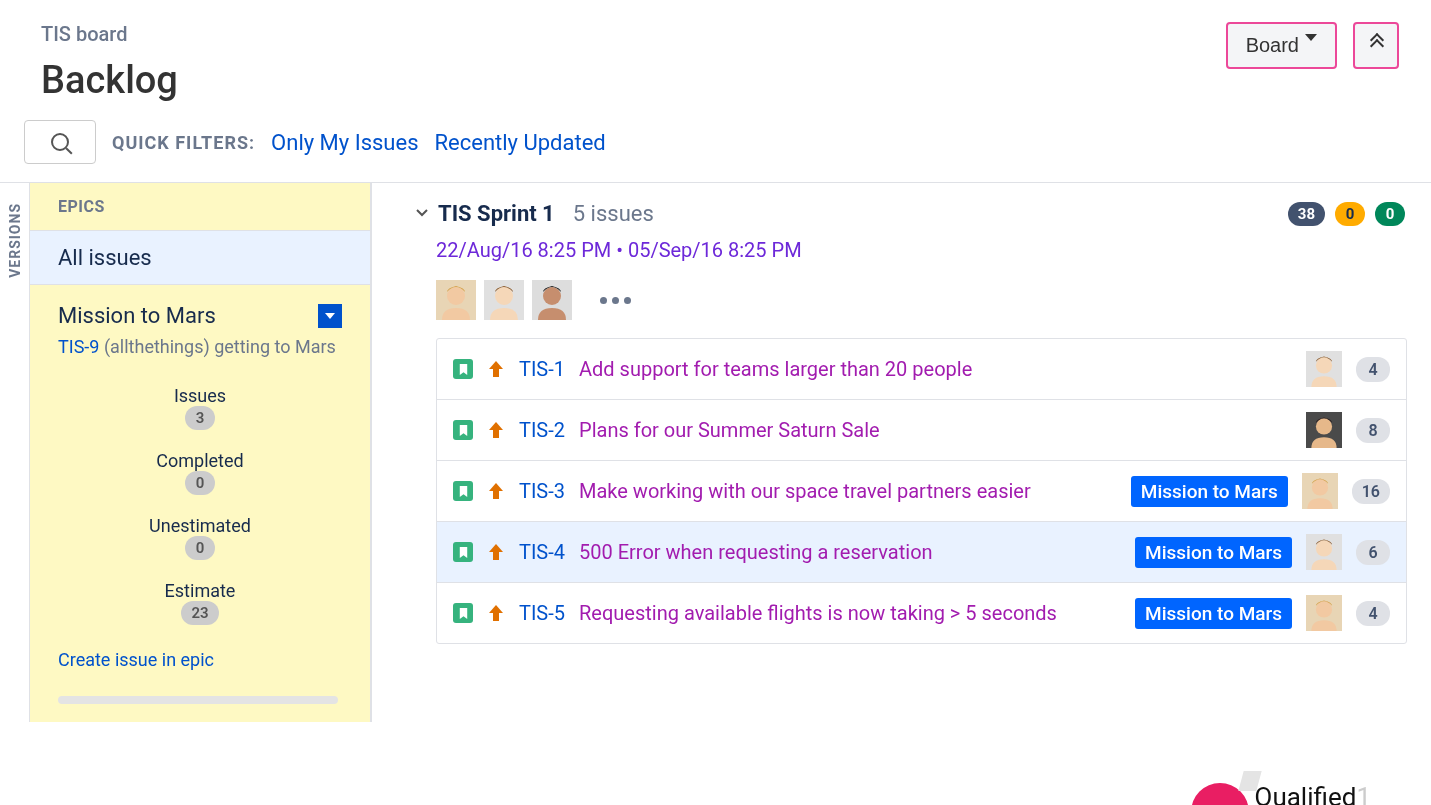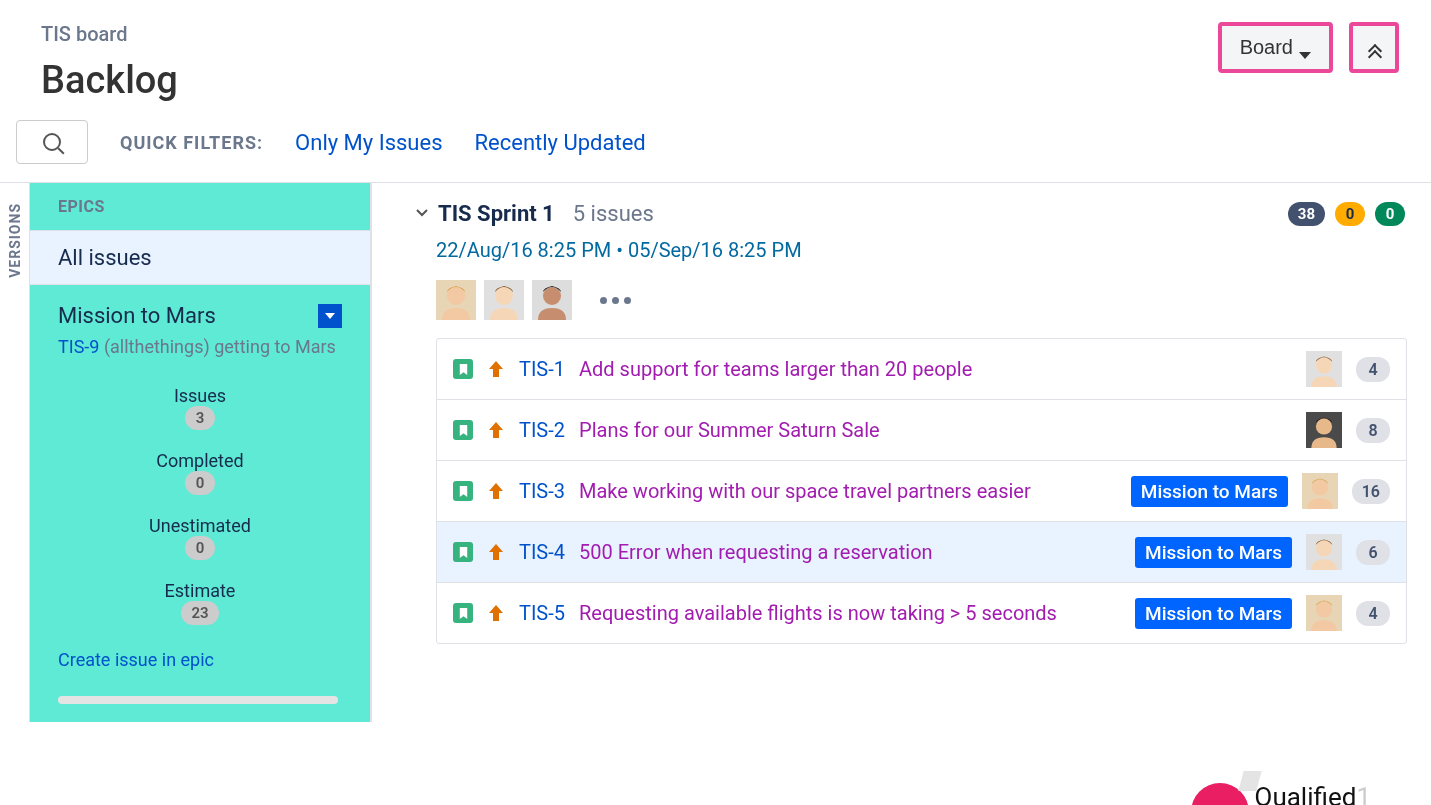--- a/index.html
+++ b/index.html
@@ -2,39 +2,39 @@
 <html><head>
 <meta charset="utf-8">
 <style>
   * { box-sizing: border-box; margin: 0; padding: 0; }
   body { font-family: -apple-system, BlinkMacSystemFont, "Segoe UI", Roboto, Helvetica, Arial, sans-serif; color: #172B4D; background: #fff; }
   .header { padding: 22px 32px 0 41px; display: flex; justify-content: space-between; align-items: flex-start; }
   .header-left {}
   .board-name { color: #6B778C; font-size: 20px; font-weight: 500; }
   .page-title { font-size: 38px; font-weight: 500; margin-top: 12px; color:#333; }
   .header-right { display:flex; gap:16px; }
-  .btn { background:#F4F5F7; border:4px solid #ec4899; border-radius:4px; padding:10px 18px; font-size:20px; color:#333; cursor:pointer; display:inline-flex; align-items:flex-end; gap:6px; }
+  .btn { background:#F4F5F7; border:2px solid #ec4899; border-radius:4px; padding:10px 18px; font-size:20px; color:#333; cursor:pointer; display:inline-flex; align-items:flex-start; gap:6px; }
   .btn.small { padding:10px 14px; }
   .caret-down { width:0; height:0; border-left:6px solid transparent; border-right:6px solid transparent; border-top:7px solid #333; display:inline-block; }
   .chevrons-up { display:inline-block; position:relative; width:14px; height:14px; }
   .chevrons-up:before, .chevrons-up:after {
     content:""; position:absolute; left:3px; width:8px; height:8px; border-left:2px solid #333; border-top:2px solid #333; transform:rotate(45deg);
   }
   .chevrons-up:before { top:1px; }
   .chevrons-up:after { top:7px; }
-  .filter-bar { padding: 18px 32px 18px 16px; display:flex; align-items:center; gap:32px; }
+  .filter-bar { padding: 18px 32px 18px 24px; display:flex; align-items:center; gap:16px; }
   .search-btn { width:72px; height:44px; border:1px solid #ccc; border-radius:4px; background:#fff; display:flex; align-items:center; justify-content:center; cursor:pointer; }
   .search-icon { width:18px; height:18px; border:2px solid #555; border-radius:50%; position:relative; }
   .search-icon:after { content:""; position:absolute; width:2px; height:8px; background:#555; transform:rotate(-45deg); right:-3px; bottom:-6px; }
   .quick-filters-label { font-size:18px; font-weight:700; letter-spacing:1px; color:#6B778C; }
   .filter-link { font-size:22px; color:#0052CC; cursor:pointer; }
   .main-wrap { display:flex; border-top:1px solid #dfe1e6; }
   .versions-tab { width:30px; border-right:1px solid #dfe1e6; display:flex; align-items:flex-start; justify-content:center; padding-top:20px; background:#fff; }
   .versions-tab span { writing-mode: vertical-rl; text-orientation: mixed; font-size:14px; font-weight:700; letter-spacing:1px; color:#6B778C; transform:rotate(180deg); }
-  .sidebar { width:342px; border-right:2px solid #dfe1e6; background:#5eead4; }
+  .sidebar { width:342px; border-right:2px solid #dfe1e6; background:#fef9c3; }
   .epics-head { padding: 14px 28px; font-size:16px; font-weight:700; color:#6B778C; letter-spacing:0.5px; }
   .all-issues { padding: 14px 28px; font-size:22px; background:#E9F2FF; border-top:1px solid #dfe1e6; border-bottom:1px solid #dfe1e6; cursor:pointer; }
   .epic-block { padding: 18px 28px 6px 28px; }
   .epic-title-row { display:flex; align-items:center; justify-content:space-between; margin-bottom:8px; }
   .epic-title { font-size:22px; color:#172B4D; }
   .epic-dd { width:24px; height:24px; background:#0052CC; display:flex; align-items:center; justify-content:center; cursor:pointer; }
   .epic-dd .caret-down { border-top-color:#fff; border-left-width:5px; border-right-width:5px; border-top-width:6px; }
   .epic-subtitle { font-size:18px; margin-bottom:18px; }
   .epic-subtitle .key { color:#0052CC; }
   .epic-subtitle .rest { color:#6B778C; }
@@ -46,21 +46,21 @@
   .sprint-header-row { display:flex; align-items:center; justify-content:space-between; padding:0 8px; }
   .sprint-header-left { display:flex; align-items:center; gap:10px; }
   .sprint-toggle { color:#555; font-size:14px; transform: rotate(0deg); }
   .sprint-name { font-size:22px; font-weight:700; color:#172B4D; }
   .sprint-count { font-size:22px; color:#6B778C; margin-left:8px; }
   .est-pills { display:flex; gap:10px; }
   .est-pill { border-radius:14px; color:#fff; font-size:15px; font-weight:700; padding:3px 10px; min-width:30px; text-align:center; }
   .est-gray { background:#42526E; }
   .est-yellow { background:#FFAB00; color:#172B4D; }
   .est-green { background:#00875A; }
-  .sprint-dates { color:#0369a1; font-size:20px; padding:12px 0 18px 28px; }
+  .sprint-dates { color:#6d28d9; font-size:20px; padding:12px 0 18px 28px; }
   .assignee-row { display:flex; align-items:center; gap:8px; padding:0 0 18px 28px; }
   .avatar { width:40px; height:40px; border-radius:4px; background:#ddd; display:flex; align-items:center; justify-content:center; }
   .ellipsis { display:flex; gap:5px; margin-left:20px; cursor:pointer; }
   .ellipsis span { width:7px; height:7px; background:#6B778C; border-radius:50%; display:inline-block; }
   .issues-list { border:1px solid #dfe1e6; border-radius:3px; margin-left:28px; margin-right:6px; }
   .issue-row { display:flex; align-items:center; padding:12px 16px; gap:14px; border-bottom:1px solid #dfe1e6; cursor:pointer; }
   .issue-row:last-child { border-bottom:none; }
   .issue-row.hl { background:#E9F2FF; }
   .issue-type-icon { width:20px; height:20px; background:#36B37E; border-radius:3px; display:flex; align-items:center; justify-content:center; flex-shrink:0; }
   .issue-type-icon svg { width:13px; height:13px; fill:#fff; }

